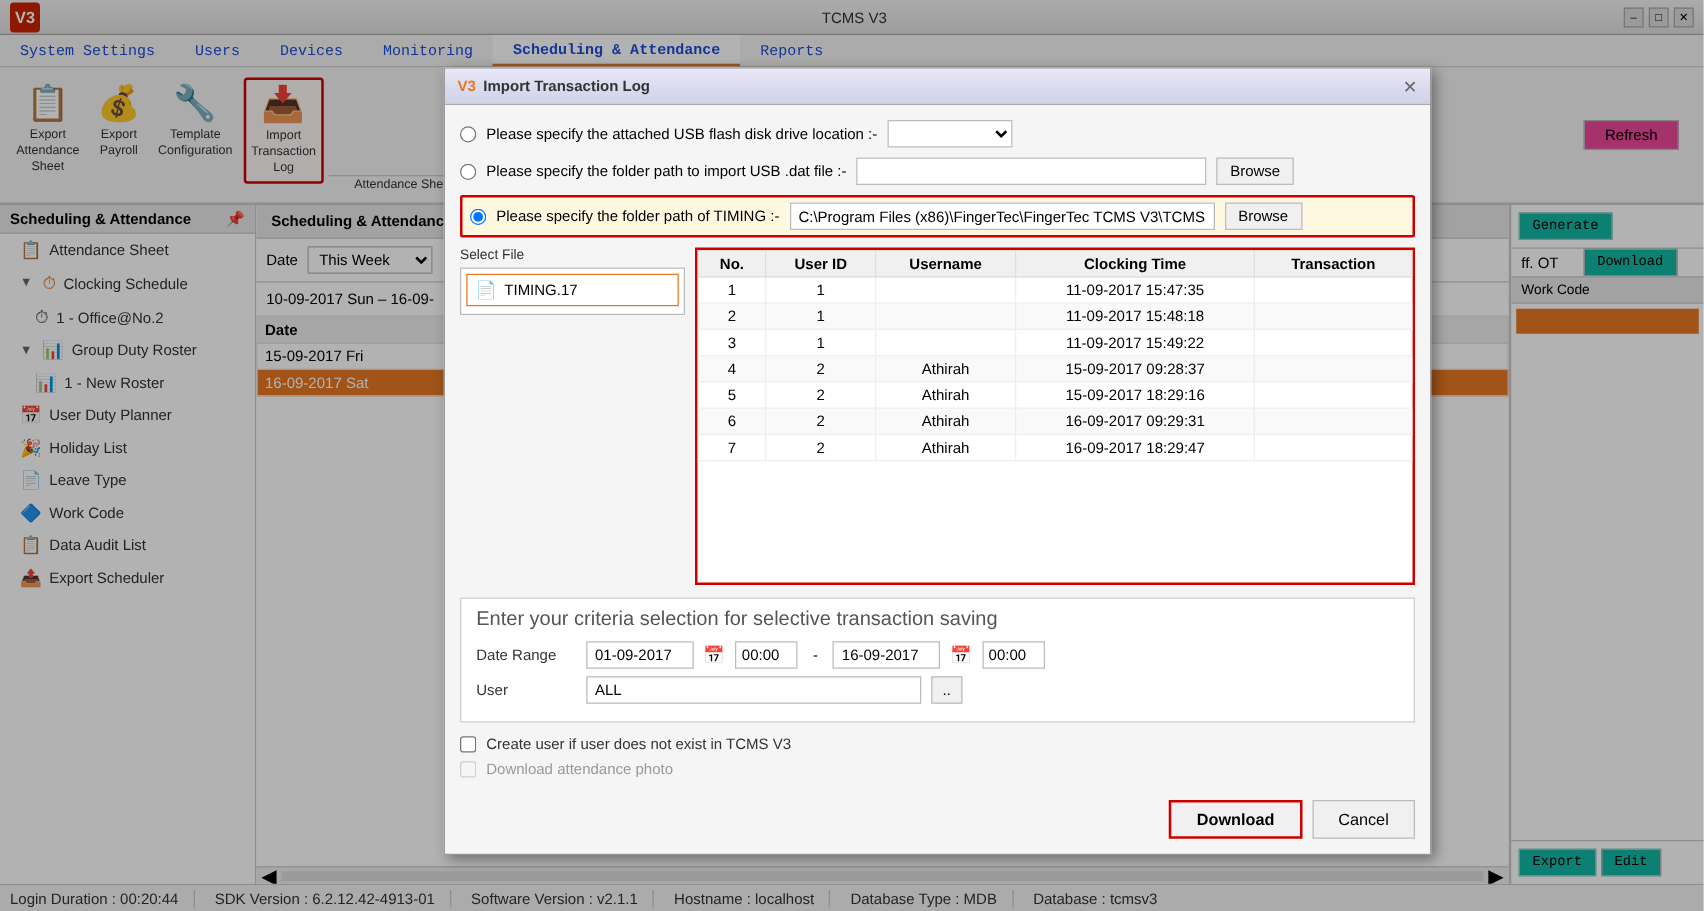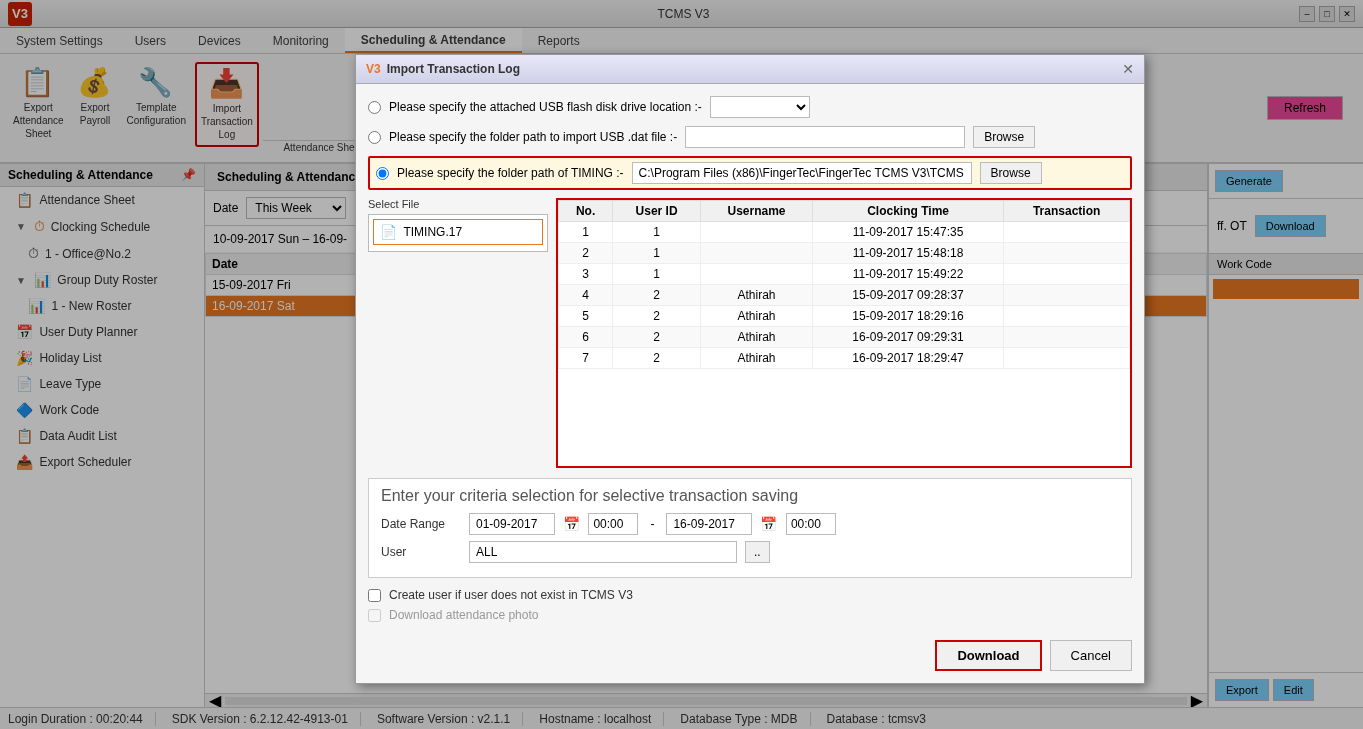--- a/index.html
+++ b/index.html
@@ -23,25 +23,26 @@
     .menu-bar {
       background: #f5f5f5;
       display: flex;
       border-bottom: 1px solid #ccc;
       height: 26px;
       align-items: center;
     }
     .menu-item {
       padding: 4px 16px;
       cursor: pointer;
-      color: #404040;
+      color: #1d4ed8;
       font-size: 12px;
       height: 100%;
       display: flex;
       align-items: center;
+      font-family: Liberation Mono, monospace;
     }
     .menu-item.active { background: #fff; border-bottom: 2px solid #e87722; font-weight: bold; }
 
     
     .toolbar {
       background: #f5f5f5;
       border-bottom: 2px solid #ccc;
       display: flex;
       align-items: center;
       padding: 4px 8px;
@@ -156,25 +157,26 @@
       display: flex;
       flex-direction: column;
       flex-shrink: 0;
     }
     .right-panel-top {
       display: flex;
       gap: 4px;
       padding: 6px;
     }
     .btn-generate {
-      background: #7dd3fc;
+      background: #14b8a6;
       border: 1px solid #bbb;
       padding: 4px 10px;
       cursor: pointer;
       font-size: 11px;
+      font-family: Liberation Mono, monospace;
     }
     .work-code-header {
       background: #e8e8e8;
       padding: 4px 8px;
       border-top: 1px solid #ccc;
       border-bottom: 1px solid #ccc;
       font-size: 11px;
     }
     .work-code-selected { background: #e87722; height: 20px; margin: 4px; }
     .right-panel-bottom {
@@ -537,21 +539,21 @@
         <span style="font-size:16px; cursor:pointer;">◀</span>
         <span style="flex:1; background:#ddd; height:8px; margin:0 4px;"></span>
         <span style="font-size:16px; cursor:pointer;">▶</span>
       </div>
     </div>
 
     <div class="right-panel">
       <div class="right-panel-top">
         <button class="btn-generate">Generate</button>
       </div>
-      <div style="padding:16px 8px; display:flex; gap:8px; align-items:center; border-top:1px solid #ccc;">
+      <div style="padding:0 8px; display:flex; gap:20px; align-items:center; border-top:1px solid #ccc;">
         <span>ff. OT</span>
         <button class="btn-generate">Download</button>
       </div>
       <div class="work-code-header">Work Code</div>
       <div class="work-code-selected"></div>
       <div class="right-panel-bottom">
         <button class="btn-generate">Export</button>
         <button class="btn-generate">Edit</button>
       </div>
     </div>

